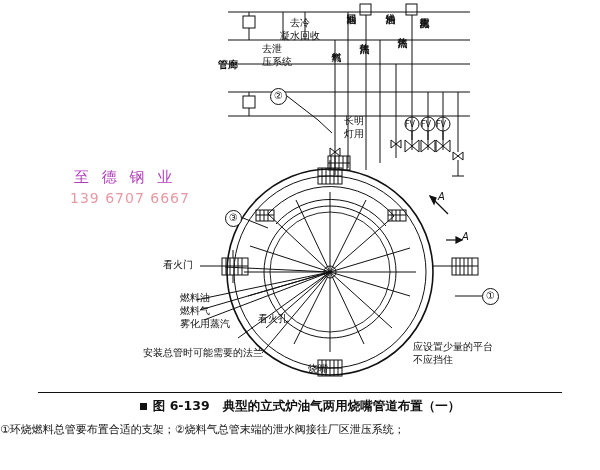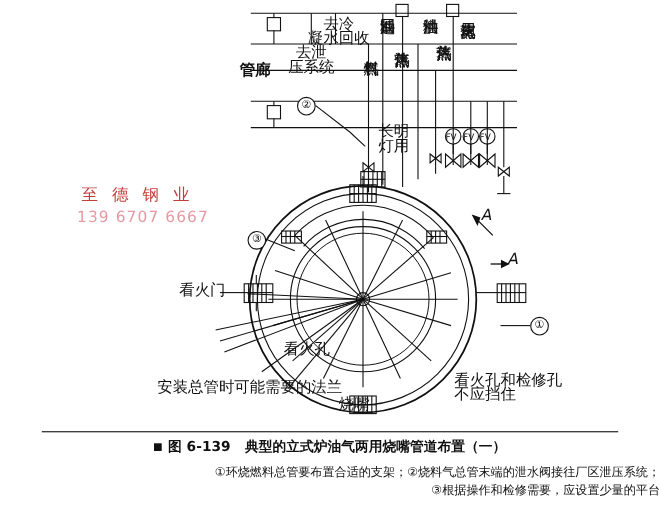--- a/index.html
+++ b/index.html
@@ -9,21 +9,21 @@
     font-family:"DejaVu Sans", sans-serif;
     position:relative;
     overflow:hidden;
     color:#111;
   }
   #figure-root{
     position:absolute;left:0;top:0;width:600px;height:470px;
   }
   .lbl{
     position:absolute;
-    font-size:14px;
+    font-size:10px;
     line-height:13px;
     color:#111;
     white-space:pre;
     letter-spacing:0px;
   }
   .lbl.vert{
     writing-mode:vertical-rl;
     text-orientation:upright;
     line-height:13px;
     white-space:pre;
@@ -34,21 +34,21 @@
     border:1.2px solid #111;
     border-radius:50%;
     font-size:10px;
     line-height:14px;
     text-align:center;
     color:#111;
     background:#fff;
   }
   .wm{
     position:absolute;
-    color:#b91c1c;
+    color:#a21caf;
     opacity:.85;
     font-size:15px;
     letter-spacing:4px;
     font-family:"DejaVu Sans", sans-serif;
   }
   .wm2{
     position:absolute;
     color:#e48f9a;
     opacity:.9;
     font-size:14px;
@@ -70,21 +70,21 @@
   .caption .sq{
     display:inline-block;
     width:7px;height:7px;
     background:#111;
     margin-right:6px;
     vertical-align:middle;
   }
   .notes{
     position:absolute;
     left:0;top:422px;width:600px;
-    text-align:right;
+    text-align:left;
     font-size:11px;
     line-height:16px;
     color:#111;
   }
   .notes div{white-space:pre;}
 </style>
 </head>
 <body>
 
 <div id="figure-root">
@@ -267,55 +267,57 @@
     </g>
   </svg>
 
   <div class="wm" style="left:74px;top:168px;">至 德 钢 业</div>
   <div class="wm2" style="left:70px;top:190px;">139 6707 6667</div>
 
   <div class="lbl" style="left:218px;top:58px;font-weight:bold;">管廊</div>
 
   <div class="lbl" style="left:280px;top:16px;text-align:center;">去冷
 凝水回收</div>
-  <div class="lbl" style="left:262px;top:42px;text-align:center;">去泄
+  <div class="lbl" style="left:262px;top:42px;text-align:left;">去泄
 压系统</div>
 
   <div class="lbl vert" style="left:345px;top:6px;height:60px;">料油返回</div>
   <div class="lbl vert" style="left:358px;top:36px;height:70px;">蒸汽伴热</div>
   <div class="lbl vert" style="left:330px;top:44px;height:48px;">燃料气</div>
   <div class="lbl vert" style="left:384px;top:6px;height:62px;">料油供油</div>
   <div class="lbl vert" style="left:396px;top:30px;height:62px;">蒸汽伴热</div>
   <div class="lbl vert" style="left:418px;top:10px;height:80px;">雾化用蒸汽</div>
 
   <div class="lbl" style="left:344px;top:114px;text-align:center;">长明
 灯用</div>
 
   <div class="lbl" style="left:163px;top:258px;">看火门</div>
   <div class="lbl" style="left:258px;top:312px;">看火孔</div>
+  <div class="lbl" style="left:180px;top:291px;">燃料油
+燃料气
+雾化用蒸汽</div>
 
   <div class="lbl" style="left:143px;top:346px;text-align:right;">安装总管时可能需要的法兰</div>
   <div class="lbl" style="left:308px;top:362px;">烧嘴</div>
-  <div class="lbl" style="left:413px;top:340px;">看火孔和检修孔
+  <div class="lbl" style="left:413px;top:340px;">应设置少量的平台
 不应挡住</div>
 
   <div class="lbl" style="left:438px;top:190px;font-style:italic;">A</div>
   <div class="lbl" style="left:462px;top:230px;font-style:italic;">A</div>
 
   <div class="num-circle" style="left:270px;top:88px;">②</div>
   <div class="num-circle" style="left:225px;top:210px;">③</div>
   <div class="num-circle" style="left:482px;top:288px;">①</div>
 
   <div class="lbl" style="left:405px;top:118px;font-size:8px;">FV</div>
   <div class="lbl" style="left:421px;top:118px;font-size:8px;">FV</div>
   <div class="lbl" style="left:436px;top:118px;font-size:8px;">FV</div>
 
   <div class="cap-rule"></div>
   <div class="caption">
     <span class="sq"></span><span>图 6-139</span>&nbsp;&nbsp;&nbsp;<span>典型的立式炉油气两用烧嘴管道布置（一）</span>
   </div>
 
   <div class="notes">
     <div>①环烧燃料总管要布置合适的支架；②烧料气总管末端的泄水阀接往厂区泄压系统；</div>
-    <div>③根据操作和检修需要，应设置少量的平台</div>
   </div>
 
 </div>
 
 </body></html>

